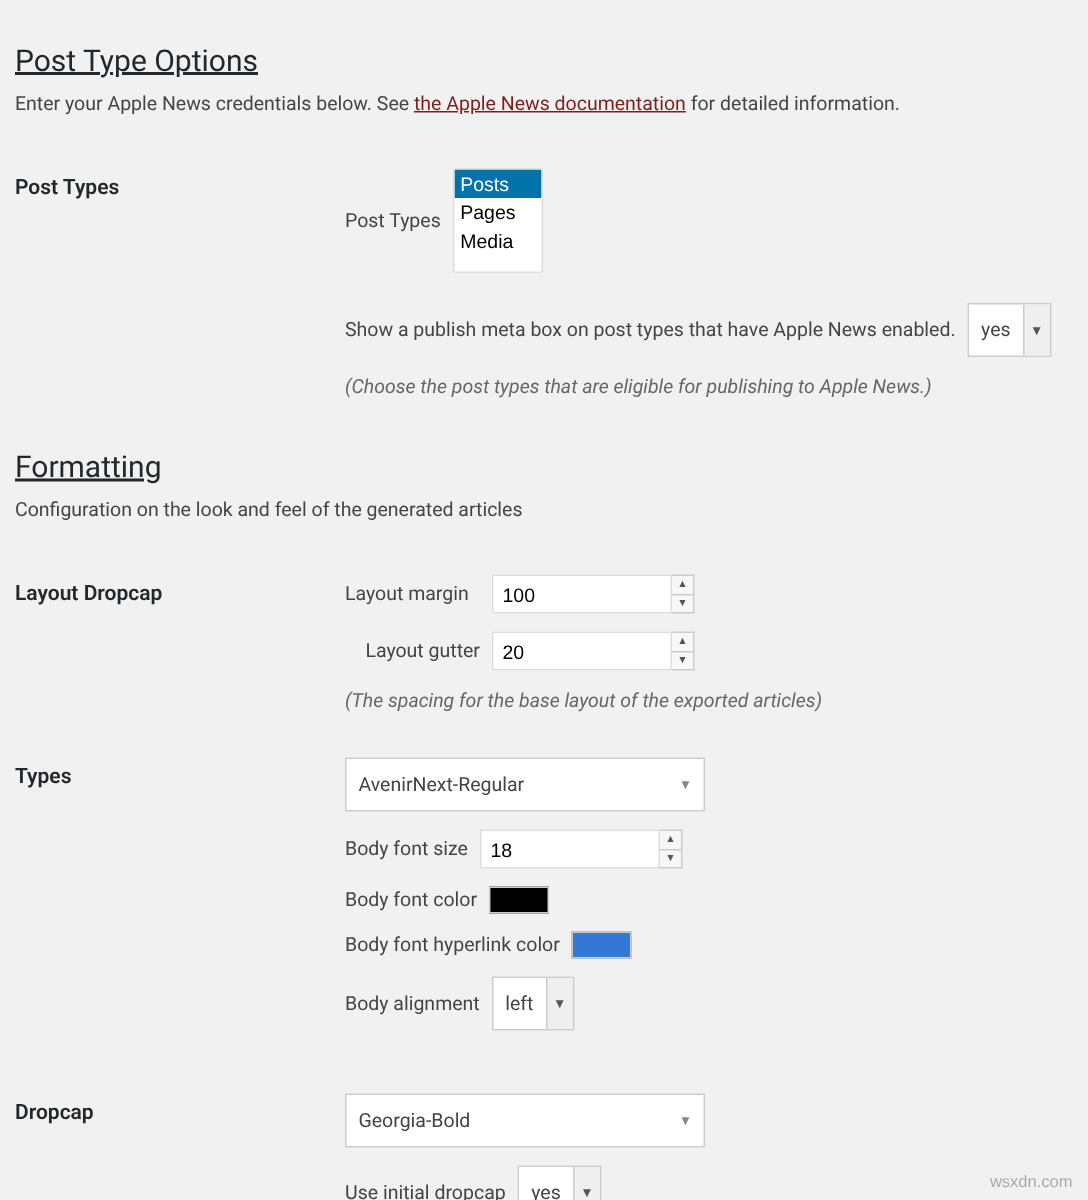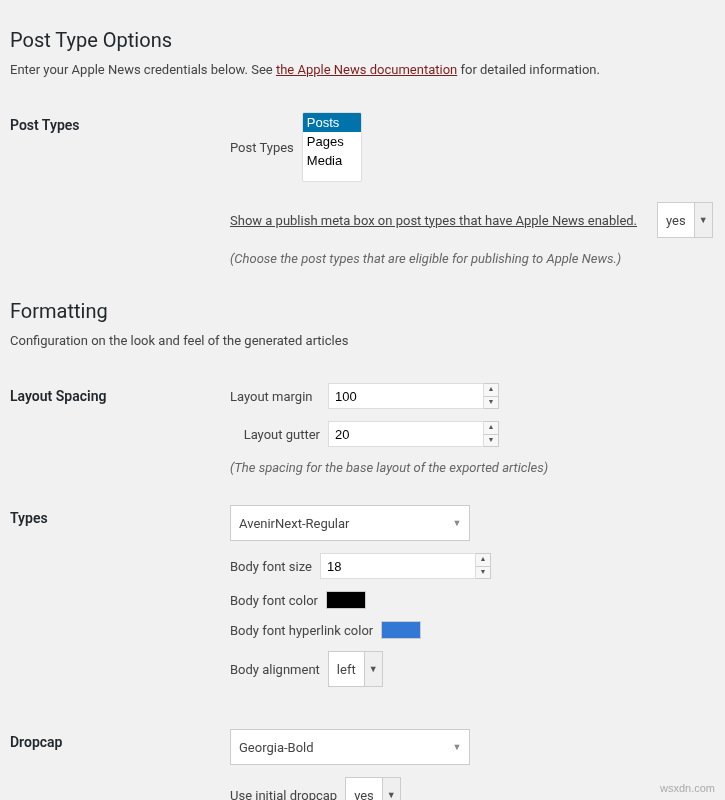--- a/index.html
+++ b/index.html
@@ -10,20 +10,21 @@
     font-size: 13px;
     color: #444;
     background: #f1f1f1;
     width: 725px;
   }
   h2 {
     font-size: 20px;
     font-weight: 400;
     color: #23282d;
     margin: 18px 0 10px 0;
+    text-decoration: underline;
   }
   .desc {
     font-size: 13px;
     color: #444;
     margin: 0 0 20px 0;
   }
   .desc a {
     color: #7f1d1d;
     text-decoration: underline;
   }
@@ -66,21 +67,21 @@
     background: #0073aa;
     color: #fff;
   }
   .hint {
     font-style: italic;
     color: #666;
     font-size: 13px;
     margin-top: 13px;
   }
   .number-input {
-    width: 156px;
+    width: 120px;
     height: 26px;
     border: 1px solid #ddd;
     padding: 3px 6px;
     font-size: 13px;
     background: #fff;
   }
   .spinner-wrap {
     display: inline-flex;
     align-items: stretch;
   }
@@ -161,40 +162,40 @@
     <td>
       <div class="field-row">
         <span class="field-label">Post Types</span>
         <select multiple="" size="4" class="multiselect">
           <option class="selected">Posts</option>
           <option>Pages</option>
           <option>Media</option>
         </select>
       </div>
       <div class="field-row" style="margin-top:20px;">
-        <span class="field-label" style="margin-right:20px;text-decoration:underline;">Show a publish meta box on post types that have Apple News enabled.</span>
+        <span class="field-label" style="margin-right:8px;">Show a publish meta box on post types that have Apple News enabled.</span>
         <div class="select-wrap">
           <span class="sel-text">yes</span>
           <span class="sel-btn">▼</span>
         </div>
       </div>
       <div class="hint">(Choose the post types that are eligible for publishing to Apple News.)</div>
     </td>
   </tr>
 </tbody>
   </table>
 
 <h2>Formatting</h2>
 <p class="desc">Configuration on the look and feel of the generated articles</p>
 
 <table class="form-table">
 
   <tbody>
       <tr>
-    <th>Layout Spacing</th>
+    <th>Layout Dropcap</th>
     <td>
       <div class="field-row">
         <span class="field-label" style="width:90px;">Layout margin</span>
         <div class="spinner-wrap">
           <input class="number-input" value="100" style="">
           <div class="spinner-btns">
             <span>▲</span>
             <span>▼</span>
           </div>
         </div>

